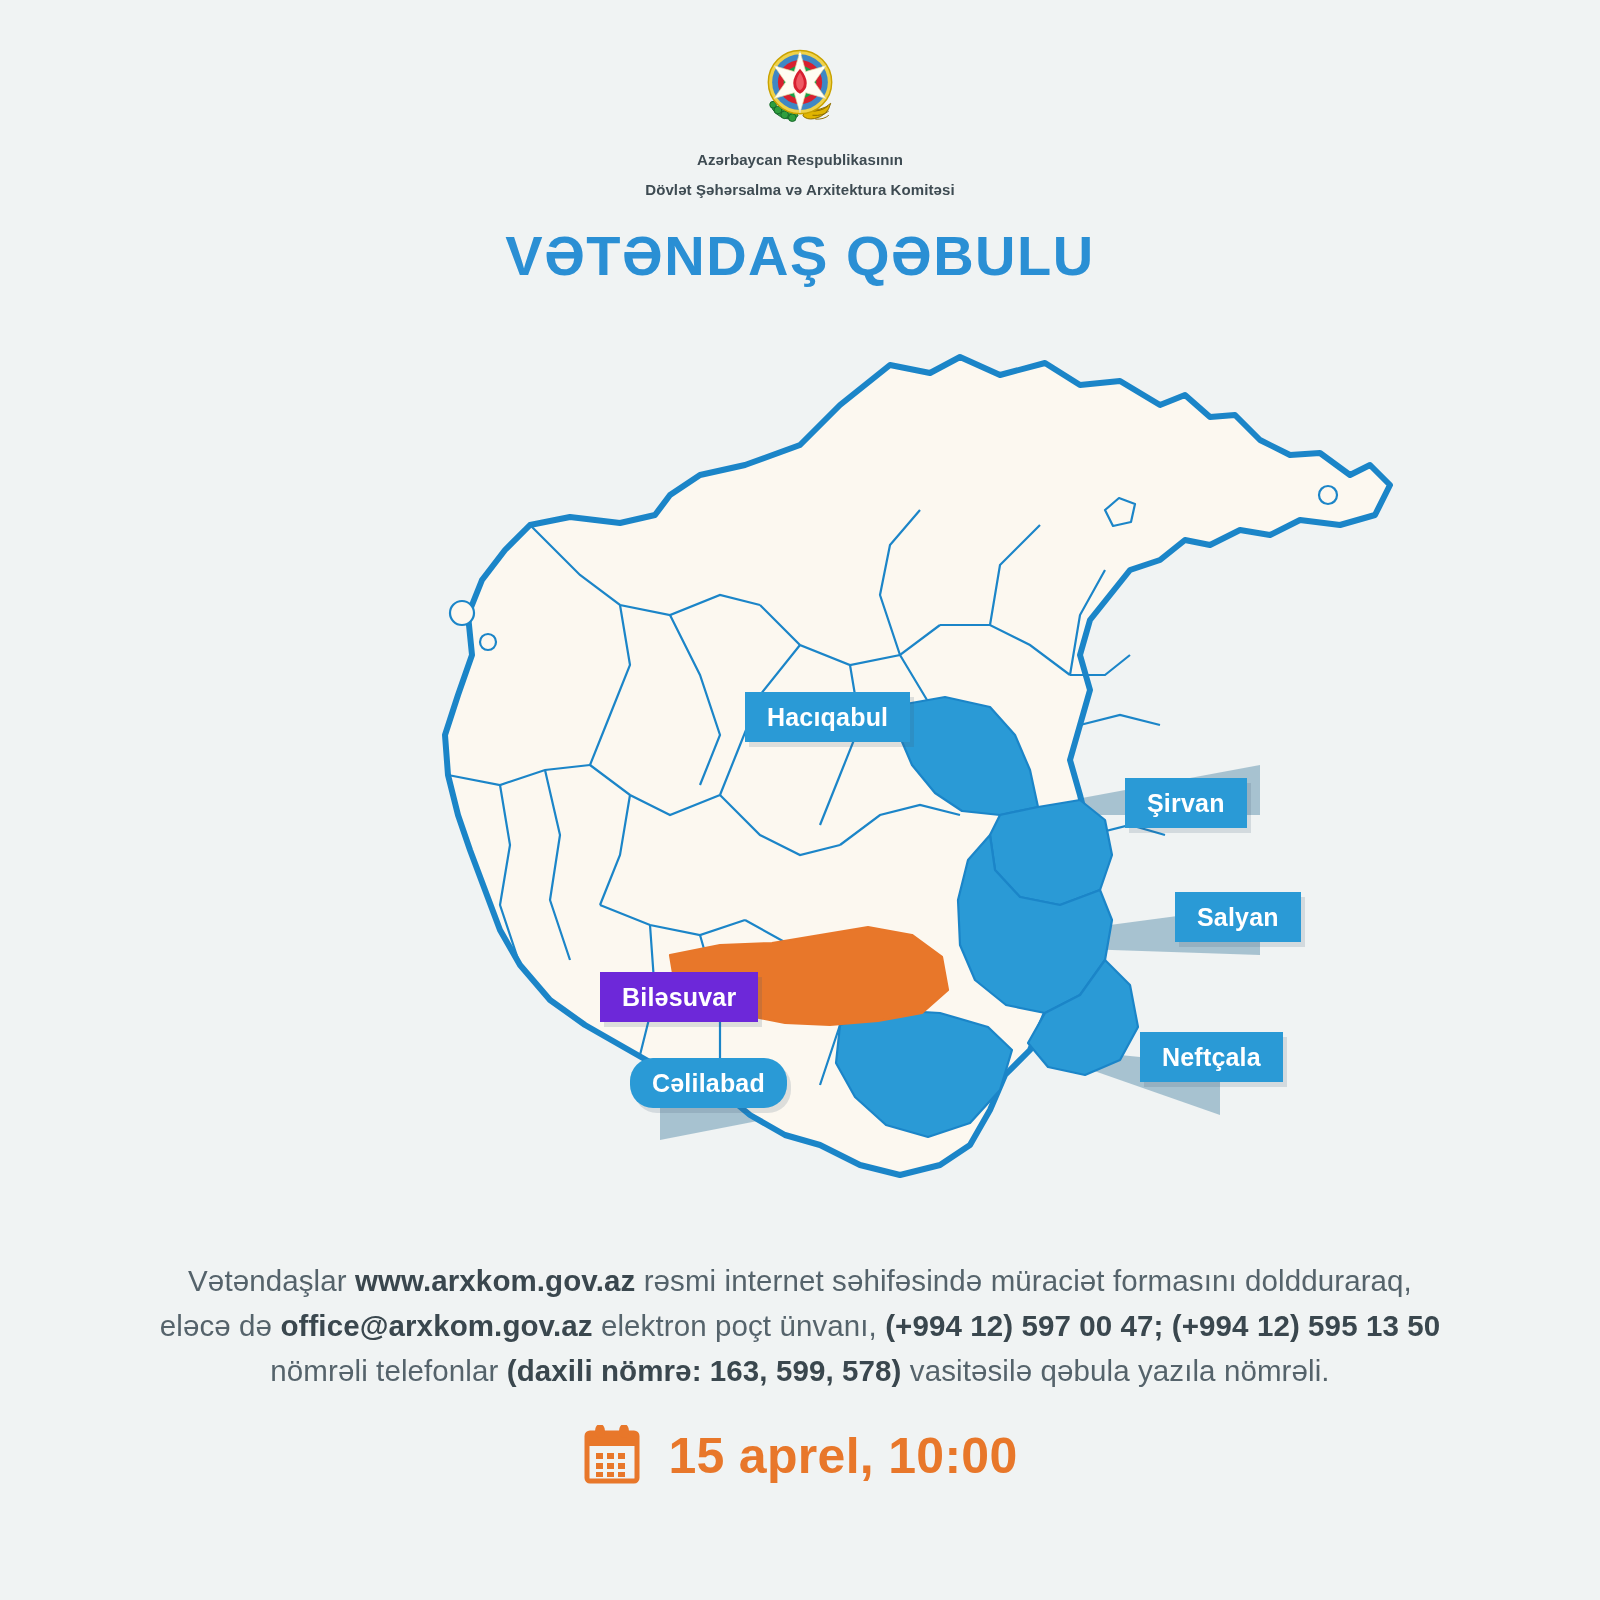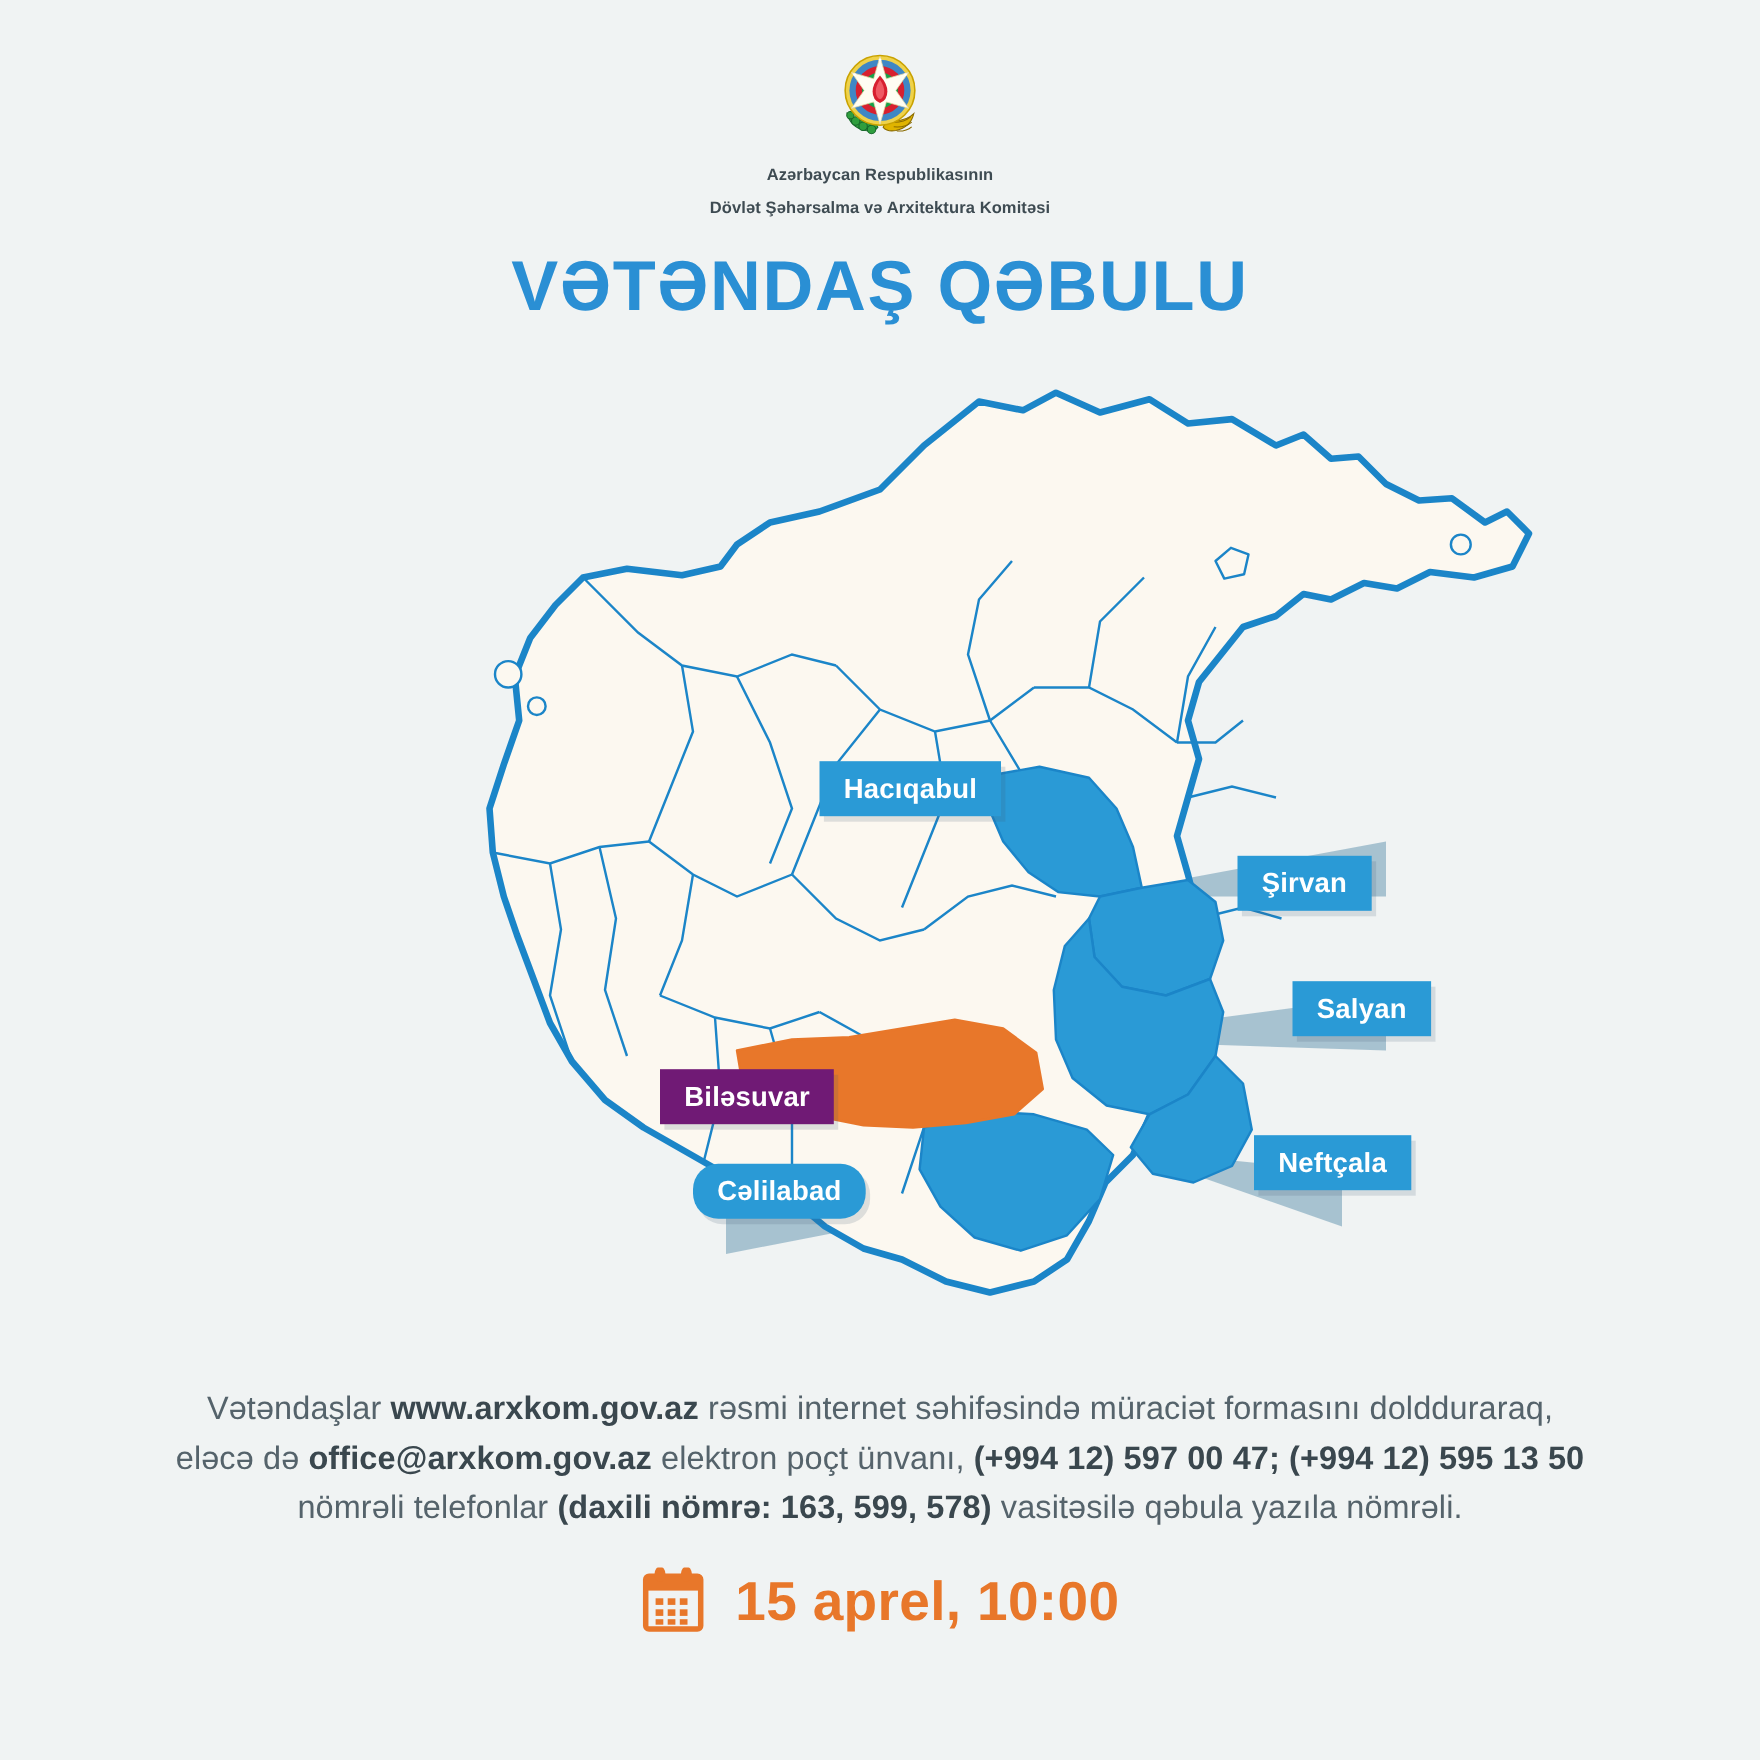--- a/index.html
+++ b/index.html
@@ -29,21 +29,21 @@
     line-height:30px;
     letter-spacing:.1px;
   }
 
   
   .title{
     position:absolute;left:0;right:0;top:228px;
     text-align:center;
     color:#2a8fd4;
     font-weight:bold;
-    font-size:64px;
+    font-size:56px;
     letter-spacing:1.5px;
     line-height:1;
   }
 
   
   .map-area{
     position:absolute;
     left:200px;top:345px;
     width:1200px;height:890px;
   }
@@ -57,21 +57,21 @@
     font-weight:bold;
     font-size:25px;
     letter-spacing:.2px;
     padding:0 22px;
     height:50px;
     box-sizing:border-box;
     white-space:nowrap;
     box-shadow:4px 5px 0 rgba(60,90,110,.16);
   }
   .label.blue{background:#2a9ad6;}
-  .label.orange{background:#701a75;}
+  .label.orange{background:#6d28d9;}
 
   .lbl-haciqabul{left:745px;top:692px;}
   .lbl-sirvan   {left:1125px;top:778px;}
   .lbl-salyan   {left:1175px;top:892px;}
   .lbl-bilesuvar{left:600px;top:972px;}
   .lbl-celilabad{left:630px;top:1058px;border-radius:23px;}
   .lbl-neftcala {left:1140px;top:1032px;}
 
   
   .blurb{

